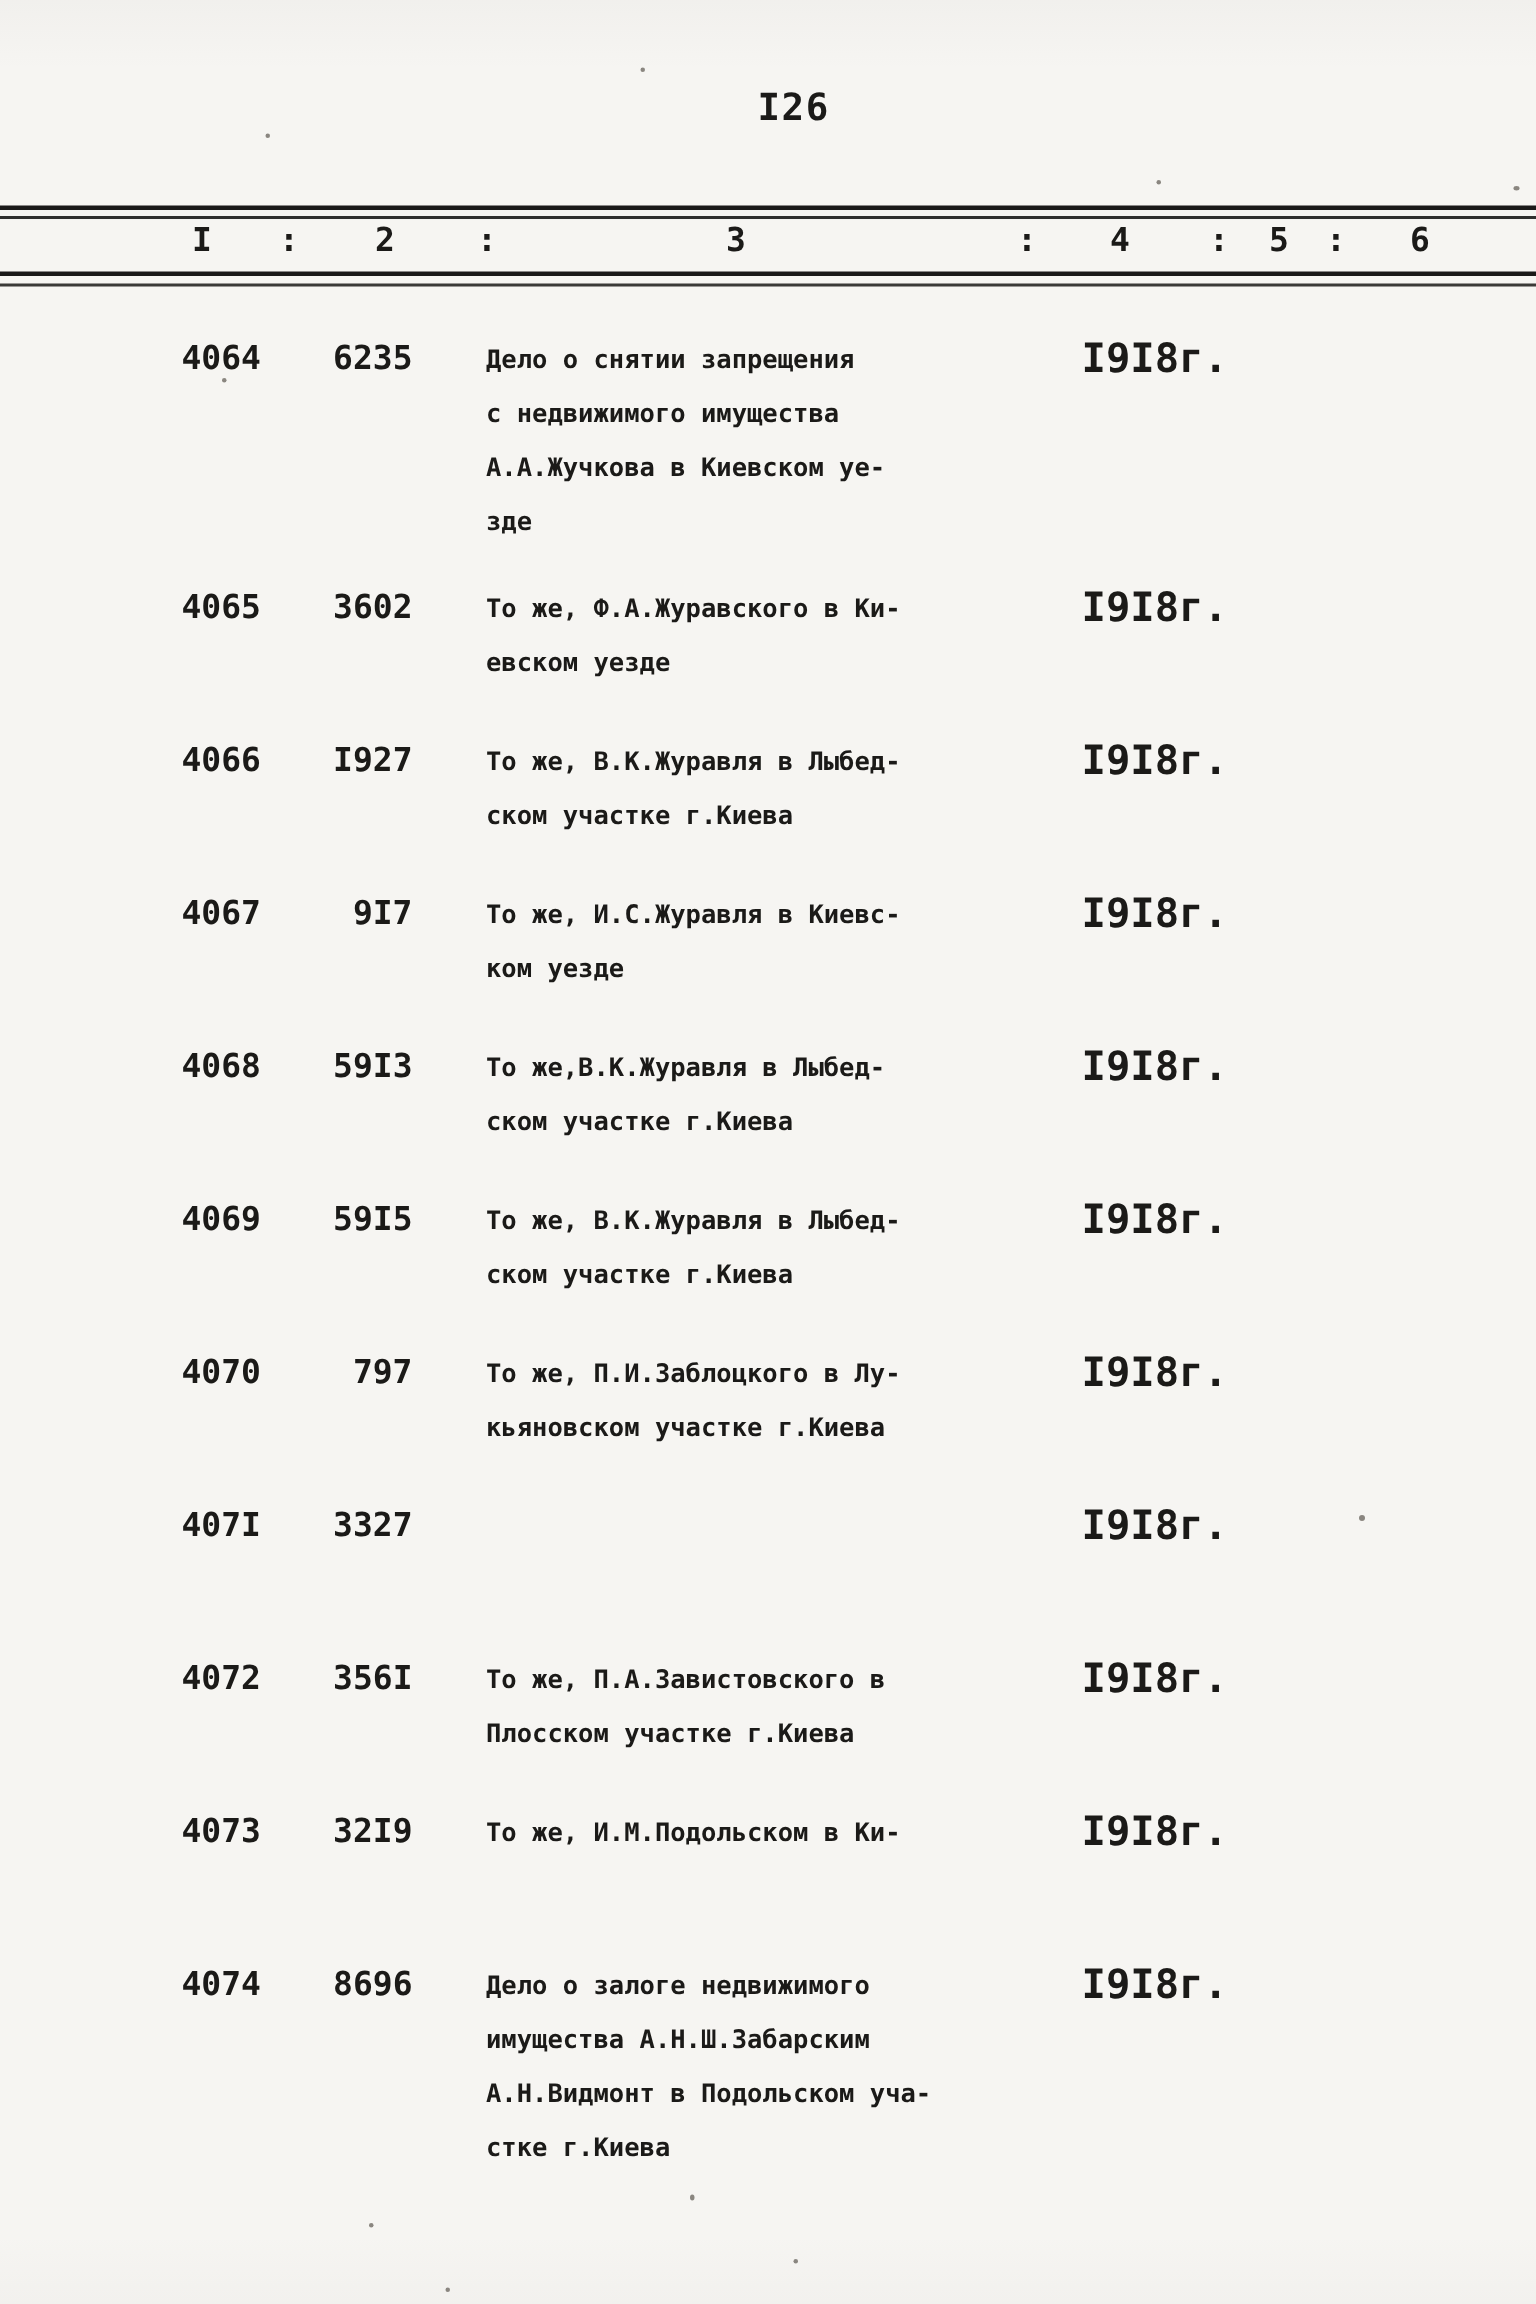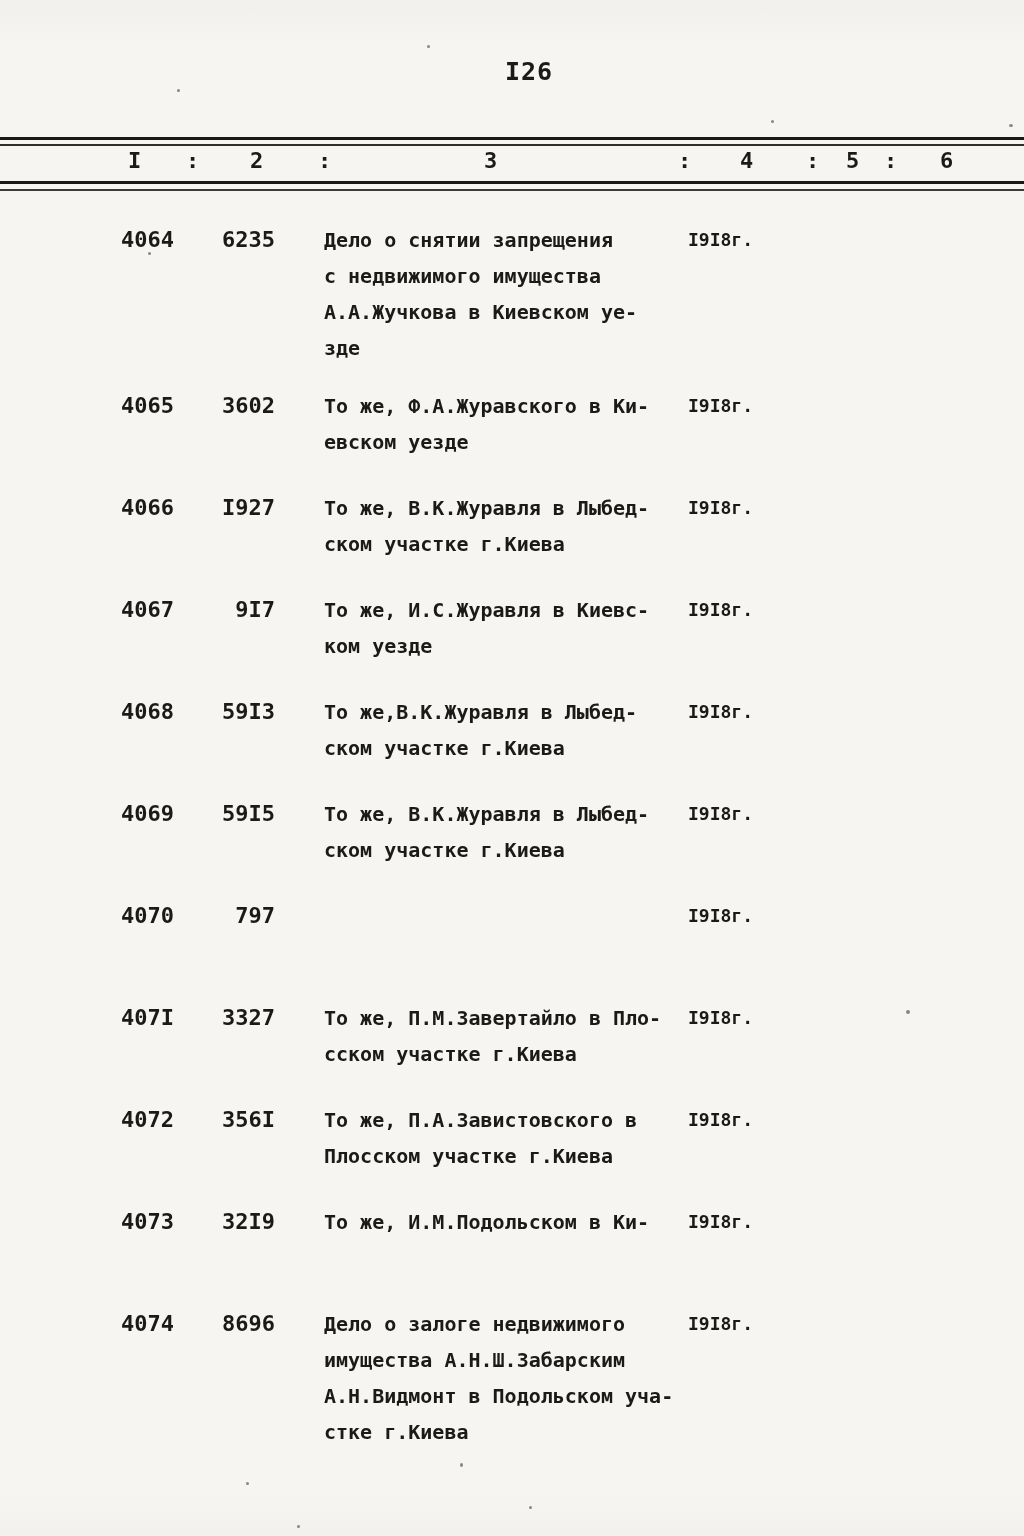--- a/index.html
+++ b/index.html
@@ -34,23 +34,23 @@
   .rule-t2 { top: 144px; height: 2px; opacity: .9; }
   .rule-b1 { top: 181px; height: 3px; }
   .rule-b2 { top: 189px; height: 2px; opacity: .85; }
   .header-band { position: absolute; left: 0; top: 148px; width: 1024px; height: 30px; }
   .header-cell { position: absolute; top: 0; font-size: 22px; }
   .entries { position: absolute; left: 0; top: 214px; width: 1024px; }
   .entry { position: relative; margin-bottom: 30px; }
   .entry:first-child { margin-top: 8px; margin-bottom: 22px; }
   .c1 { position: absolute; left: 121px; top: 0; font-size: 22px; line-height: 36px; white-space: pre; }
   .c2 { position: absolute; left: 180px; top: 0; width: 95px; text-align: right; font-size: 22px; line-height: 36px; white-space: pre; }
-  .c3 { position: absolute; left: 324px; top: 0; font-size: 20px; line-height: 36px; }
+  .c3 { position: absolute; left: 324px; top: 0; font-size: 17px; line-height: 36px; }
   .c3 .line { height: 36px; white-space: pre; }
-  .c4 { position: absolute; left: 688px; top: 0; font-size: 18px; line-height: 36px; white-space: pre; }
+  .c4 { position: absolute; left: 721px; top: 0; font-size: 27px; line-height: 36px; white-space: pre; }
   .overstrike {
     text-shadow: 1.5px 0 0 currentColor, -1px 0 0 currentColor, 0 0 1px currentColor;
     letter-spacing: -1px;
   }
   .speck { position: absolute; background: #8a8680; border-radius: 50%; }
 </style>
 </head>
 <body>
 
 <div class="paper"></div>
@@ -128,29 +128,29 @@
       <span class="c2">59I5</span>
       <div class="c3">
         <div class="line">То же, В.К.Журавля в Лыбед-</div>
         <div class="line">ском участке г.Киева</div>
       </div>
       <span class="c4">I9I8г.</span>
     </div>
     <div class="entry" style="height: 72px;">
       <span class="c1">4070</span>
       <span class="c2">797</span>
+      <div class="c3">
+        <div class="line">То же, П.И.Заблоцкого в Лу-</div>
+        <div class="line">кьяновском участке г.Киева</div>
+      </div>
       <span class="c4">I9I8г.</span>
     </div>
     <div class="entry" style="height: 72px;">
       <span class="c1">407I</span>
       <span class="c2">3327</span>
-      <div class="c3">
-        <div class="line">То же, П.М.Завертайло в Пло-</div>
-        <div class="line">сском участке г.Киева</div>
-      </div>
       <span class="c4">I9I8г.</span>
     </div>
     <div class="entry" style="height: 72px;">
       <span class="c1">4072</span>
       <span class="c2">356I</span>
       <div class="c3">
         <div class="line">То же, П.А.Завистовского в</div>
         <div class="line">Плосском участке г.Киева</div>
       </div>
       <span class="c4">I9I8г.</span>

